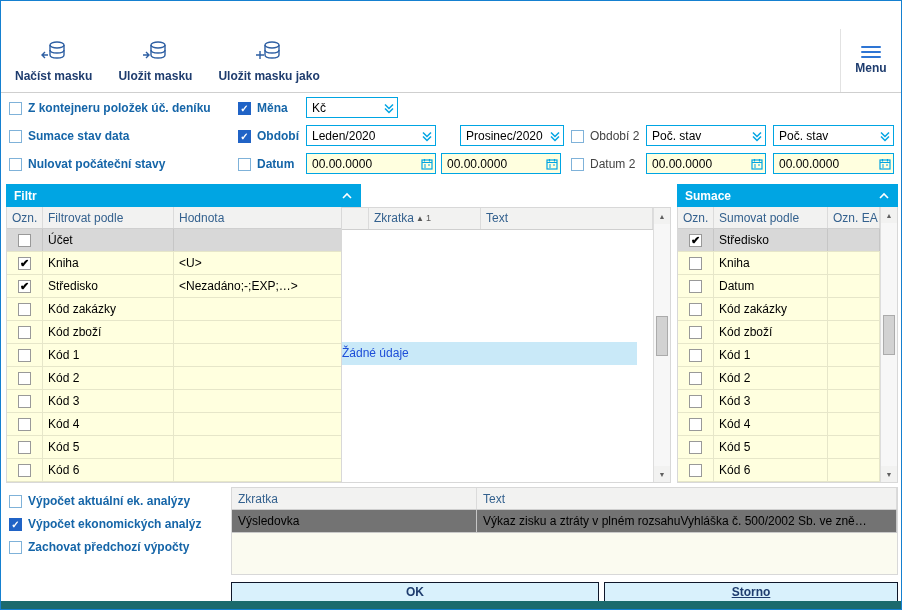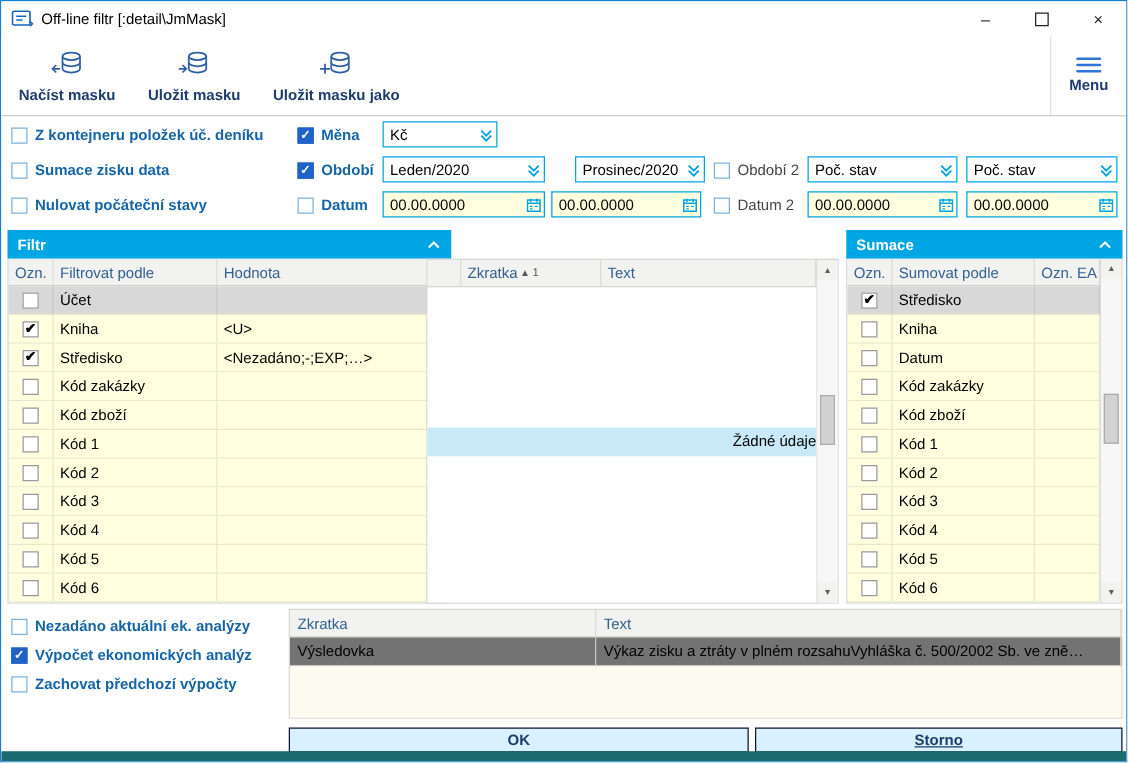--- a/index.html
+++ b/index.html
@@ -50,21 +50,21 @@
   .fgrid .c0{width:36px;flex:0 0 36px;}
   .fgrid .c1{width:131px;flex:0 0 131px;}
   .fgrid .c2{flex:1;}
   .sgrid .c0{width:36px;flex:0 0 36px;}
   .sgrid .c1{flex:1;}
   .sgrid .c2{width:52px;flex:0 0 52px;}
   .mgrid .c0{width:27px;flex:0 0 27px;}
   .mgrid .c1{width:112px;flex:0 0 112px;}
   .mgrid .c2{flex:1;}
   .mgrid .gbody{background:#fff;}
-  .empty-band{position:absolute;left:0;right:0;top:112px;height:23px;background:#C9E9F8;display:flex;align-items:center;justify-content:flex-end;color:#000000;}
+  .empty-band{position:absolute;left:0;right:16px;top:112px;height:23px;background:#C9E9F8;display:flex;align-items:center;justify-content:flex-start;color:#1d4ed8;}
   .sortwrap{display:inline-flex;align-items:center;gap:2px;}
   .sort-arrow{font-size:8px;color:#555;}
   .sort-num{font-size:9px;color:#555;}
   
   .sbar{width:16px;flex:0 0 16px;background:#F2F2F1;border-left:1px solid #DDD;display:flex;flex-direction:column;}
   .sarr{height:16px;display:flex;align-items:center;justify-content:center;font-size:7px;color:#606060;cursor:default;}
   .strack{flex:1;position:relative;background:#F7F7F7;}
   .sthumb{position:absolute;left:2px;right:2px;top:92px;height:40px;background:#D2D2D2;border:1px solid #ABABAB;box-sizing:border-box;cursor:default;}
   
   .an-table{position:absolute;box-sizing:border-box;border:1px solid #D8D8D8;background:#FBFBF0;display:flex;flex-direction:column;}
@@ -79,37 +79,20 @@
   
   .dlg-btn{position:absolute;height:20px;box-sizing:border-box;border:1px solid #0f172a;background:#D9F1FC;color:#1E3C6E;font-weight:bold;font-size:12px;font-family:"Liberation Sans",sans-serif;cursor:default;}
   .dlg-btn.storno{text-decoration:underline;}
   .strip{position:absolute;left:0;right:0;bottom:0;height:8px;background:#1B6A6D;}
 </style>
 </head>
 <body>
 
 <div class="window">
 
-  <div class="titlebar">
-    <span class="app-icon">
-      <svg width="18" height="14" viewBox="0 0 18 14">
-          <rect x="1" y="1" width="14" height="11" rx="1.5" fill="none" stroke="#1565C0" stroke-width="1.3"></rect>
-          <path d="M4 5h8M4 8h5" stroke="#1565C0" stroke-width="1.2"></path>
-          <path d="M15 9l2 2-2 2" stroke="#1565C0" stroke-width="1.2" fill="none"></path>
-        </svg>
-    </span>
-    <span class="title">Off-line filtr [:detail\JmMask]</span>
-    <div class="win-controls">
-      <span class="wbtn">–</span>
-      <span class="wbtn">
-          <span class="maxsquare"></span>
-        </span>
-      <span class="wbtn">×</span>
-    </div>
-  </div>
 
   <div class="body">
 
     <div class="toolbar">
       <button class="tbtn">
         <span>
           <svg width="28" height="24" viewBox="0 0 28 24">
               <g fill="none" stroke="#2E5FA3" stroke-width="1.4">
                 <ellipse cx="17" cy="6" rx="7" ry="3"></ellipse>
                 <path d="M10 6v10c0 1.7 3.1 3 7 3s7-1.3 7-3V6"></path>
@@ -155,21 +138,21 @@
         <span>Menu</span>
       </div>
     </div>
 
     <label class="cb" style="left:8px;top:69px;">
       <span class="box"></span>
       <span class="lbl">Z kontejneru položek úč. deníku</span>
     </label>
     <label class="cb" style="left:8px;top:97px;">
       <span class="box"></span>
-      <span class="lbl">Sumace zisku data</span>
+      <span class="lbl">Sumace stav data</span>
     </label>
     <label class="cb" style="left:8px;top:125px;">
       <span class="box"></span>
       <span class="lbl">Nulovat počáteční stavy</span>
     </label>
 
     <label class="cb" style="left:237px;top:69px;">
       <span class="box on"></span>
       <span class="lbl">Měna</span>
     </label>
@@ -514,21 +497,21 @@
           <div class="strack">
               <div class="sthumb"></div>
             </div>
           <div class="sarr">▼</div>
         </div>
       </div>
     </div>
 
     <label class="cb" style="left:8px;top:462px;">
       <span class="box"></span>
-      <span class="lbl">Nezadáno aktuální ek. analýzy</span>
+      <span class="lbl">Výpočet aktuální ek. analýzy</span>
     </label>
     <label class="cb" style="left:8px;top:485px;">
       <span class="box on"></span>
       <span class="lbl">Výpočet ekonomických analýz</span>
     </label>
     <label class="cb" style="left:8px;top:508px;">
       <span class="box"></span>
       <span class="lbl">Zachovat předchozí výpočty</span>
     </label>
 

